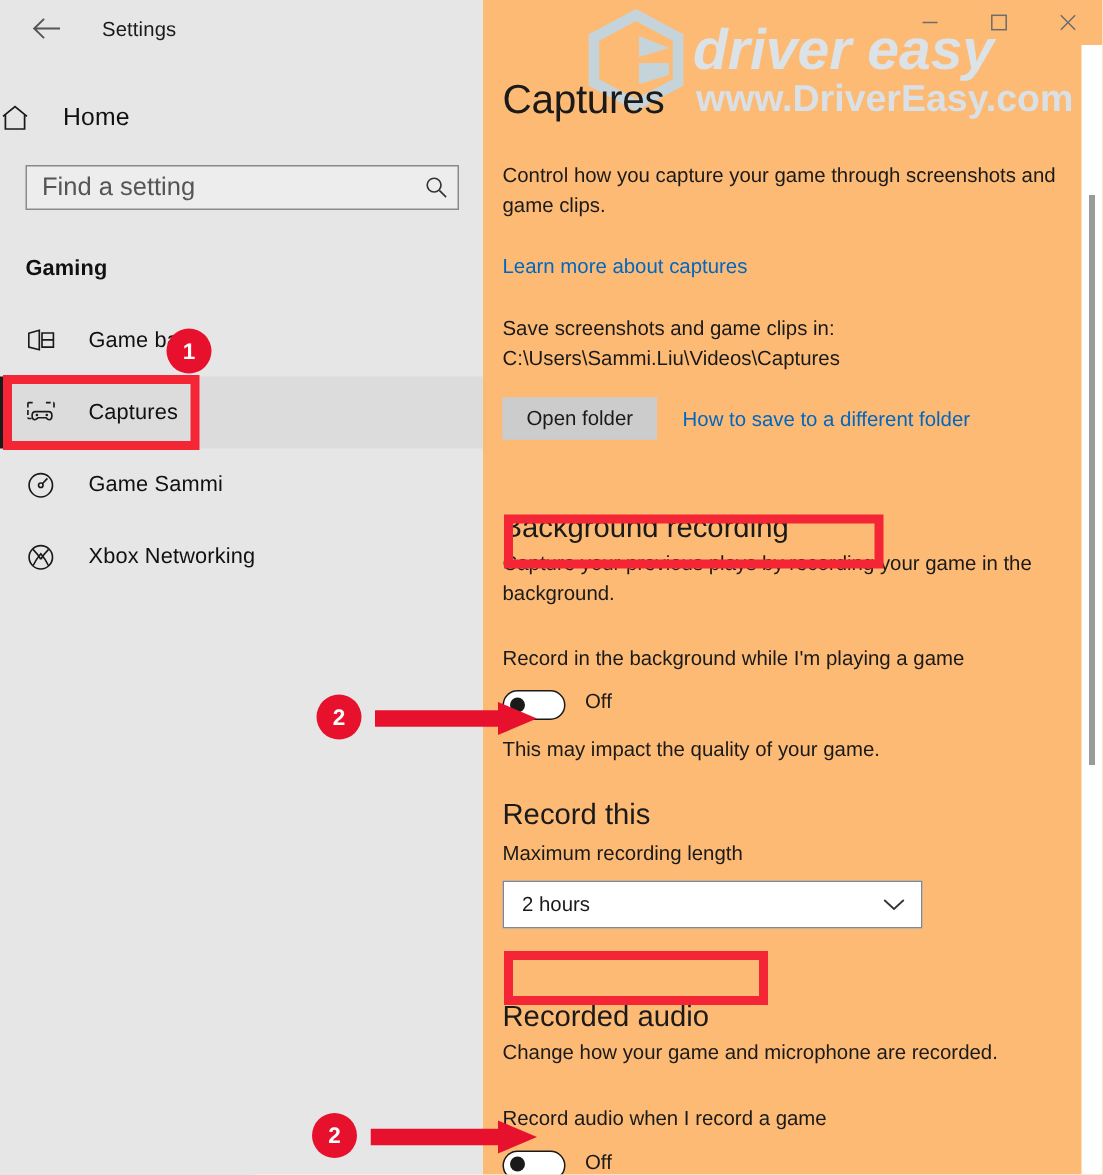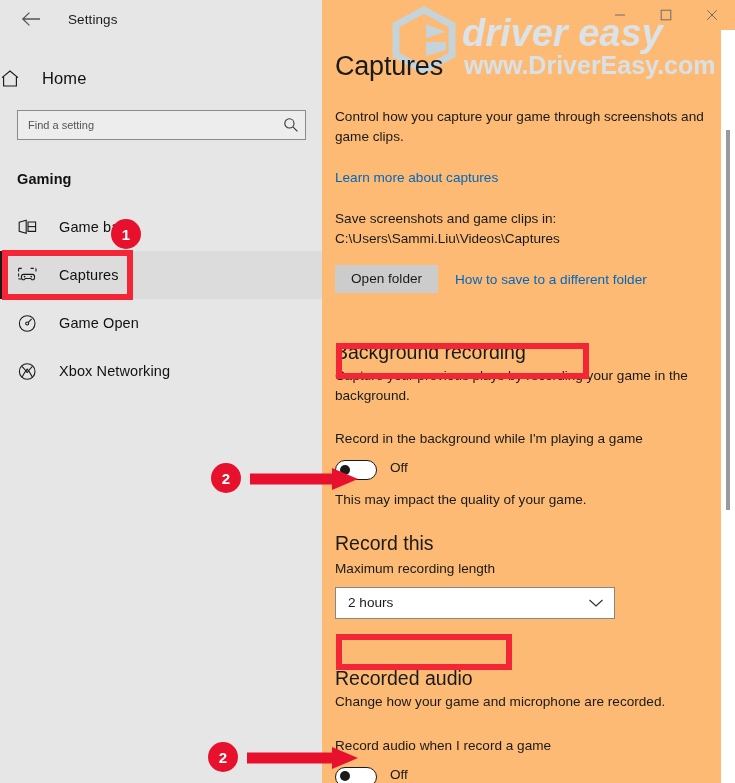--- a/index.html
+++ b/index.html
@@ -62,21 +62,21 @@
     display: flex;
     align-items: center;
     position: relative;
   }
   .search-input {
     flex: 1;
     border: none;
     outline: none;
     background: transparent;
     font-family: "Liberation Sans", sans-serif;
-    font-size: 11px;
+    font-size: 17px;
     color: #444;
     padding-left: 10px;
   }
   .search-input::placeholder { color: #555; opacity: 1; }
   .search-ico {
     width: 28px;
     display: flex; align-items: center; justify-content: center;
     color: #333;
   }
   .group-head {
@@ -361,21 +361,21 @@
       </div>
 
       <div class="nav-item">
         <div class="nav-ico">
           <svg width="21" height="19" viewBox="0 0 21 19">
             <circle cx="10.2" cy="9.5" r="7.8" fill="none" stroke="currentColor" stroke-width="1.1"></circle>
             <circle cx="10.2" cy="9.5" r="1.5" fill="none" stroke="currentColor" stroke-width="1.1"></circle>
             <path d="M11.4 8.3 L14.6 4.9" stroke="currentColor" stroke-width="1.1" fill="none"></path>
           </svg>
         </div>
-        <div class="nav-label">Game Open</div>
+        <div class="nav-label">Game Sammi</div>
       </div>
 
       <div class="nav-item">
         <div class="nav-ico">
           <svg width="21" height="19" viewBox="0 0 21 19">
             <circle cx="10.2" cy="9.5" r="7.8" fill="none" stroke="currentColor" stroke-width="1.1"></circle>
             <path d="M5.1 15 C7.2 10.8 9 8.6 10.2 7.2 C11.4 8.6 13.2 10.8 15.3 15" fill="none" stroke="currentColor" stroke-width="1.1"></path>
             <path d="M5 4.3 C7.3 6.6 9.1 9 10.2 10.8 M15.4 4.3 C13.1 6.6 11.3 9 10.2 10.8" fill="none" stroke="currentColor" stroke-width="1.1"></path>
           </svg>
         </div>

